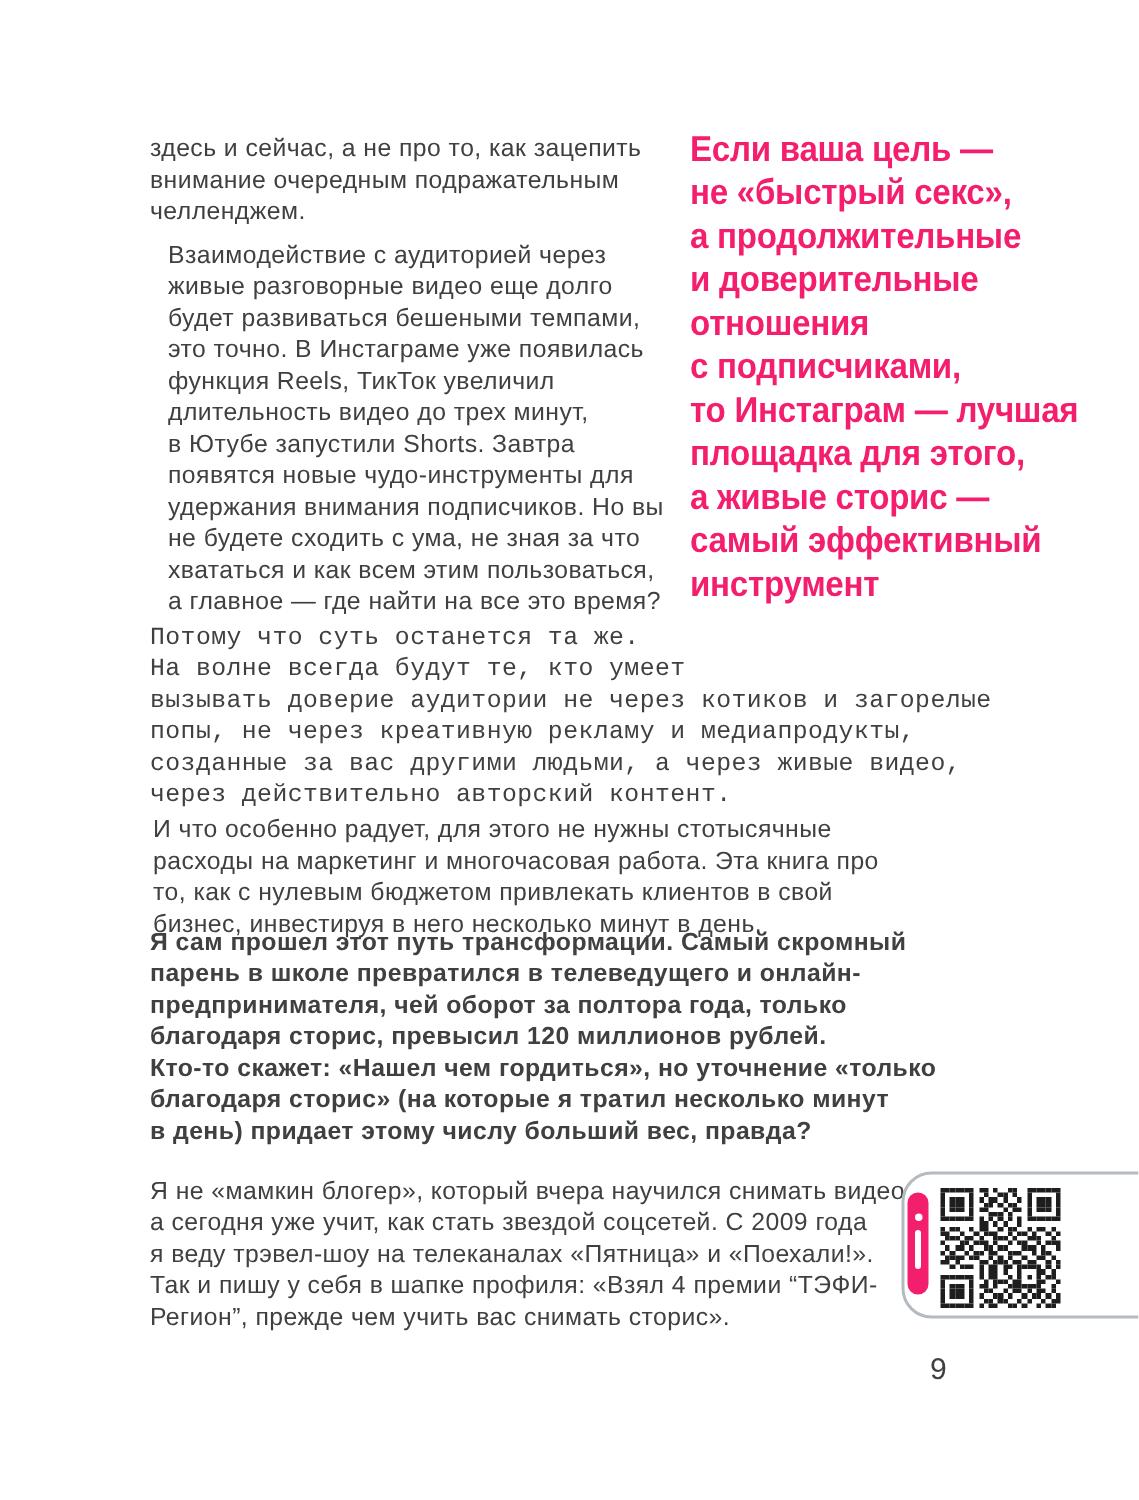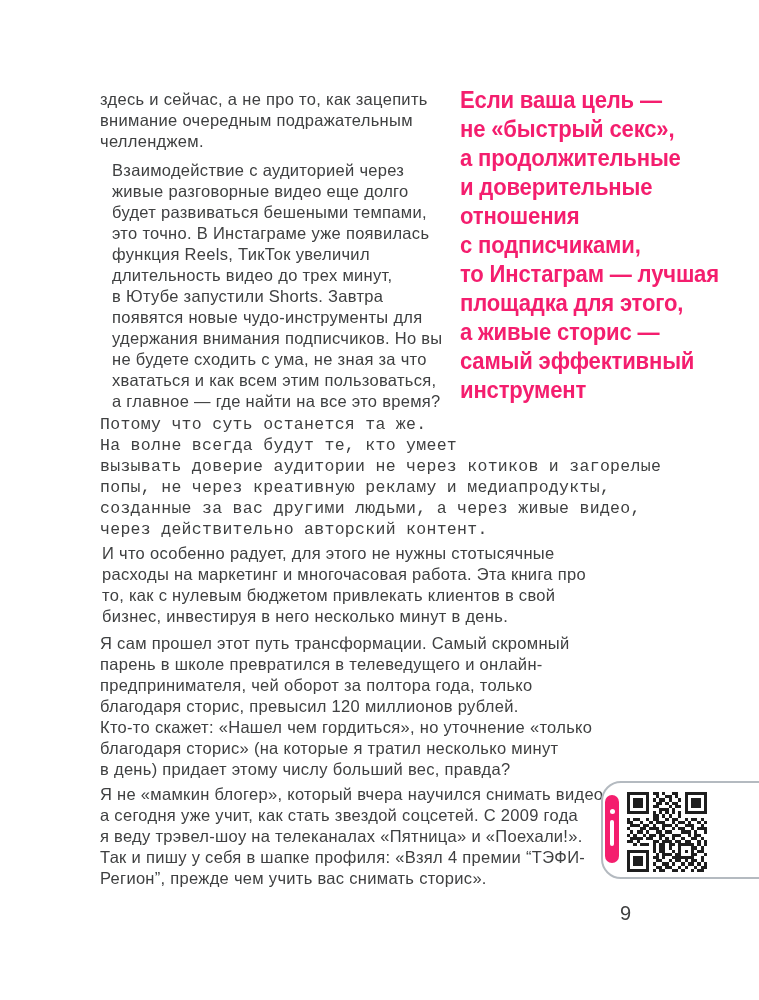--- a/index.html
+++ b/index.html
@@ -9,21 +9,21 @@
   }
   .body-par{
     position:absolute;margin:0;white-space:pre;
     font-size:16.5px;line-height:21px;letter-spacing:0.3px;
     color:var(--body-text,#3f4041);
   }
   .left-p1{left:100px;top:89px;}
   .left-p2{left:112px;top:160px;}
   .main-p1{left:100px;top:414px;font-family:Liberation Mono, monospace;}
   .main-p2{left:90px;top:543px;margin-left:12px;}
-  .main-p3{left:100px;top:633px;}
+  .main-p3{left:100px;top:618px;font-weight:bold;}
   .main-p4{left:100px;top:784px;}
   .quote{
     position:absolute;left:460px;top:85px;margin:0;white-space:pre;
     font-size:24px;line-height:29px;font-weight:700;letter-spacing:-0.2px;
     color:var(--accent,#f41e6e);
     transform:scaleX(0.92);transform-origin:left top;
   }
   .phone{
     position:absolute;left:601px;top:781px;width:190px;height:94px;
     border:2px solid var(--phone-border,#b4bac0);border-radius:20px;

